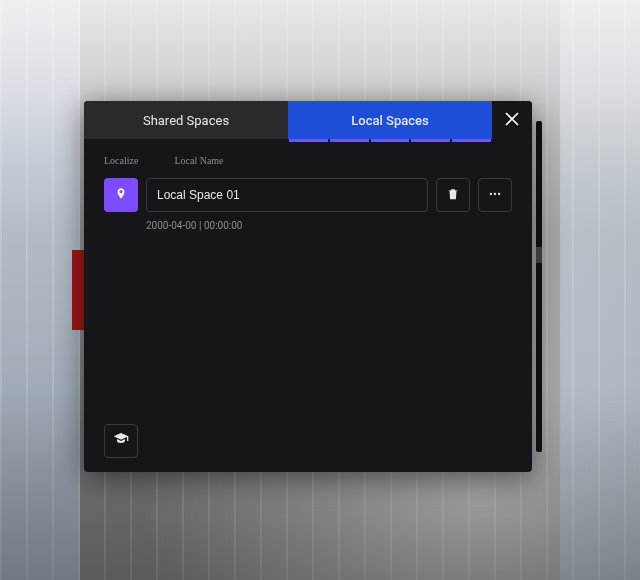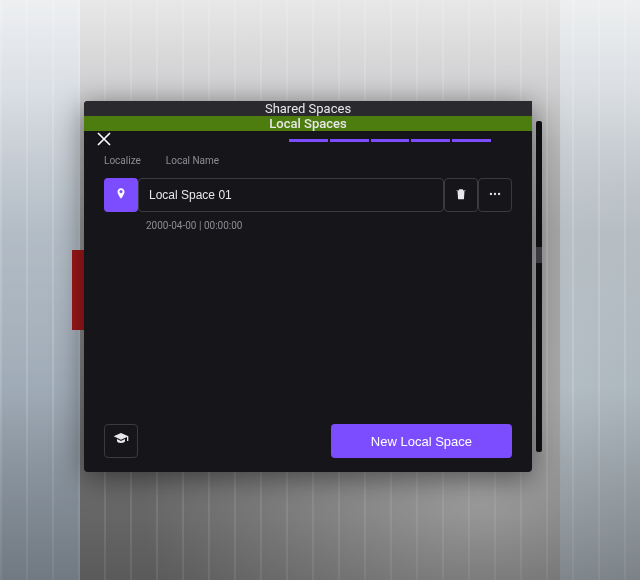--- a/index.html
+++ b/index.html
@@ -38,35 +38,34 @@
     background: #16161a;
     border-radius: 4px;
     color: #e8e8ea;
     display: flex; flex-direction: column;
     box-shadow: 0 6px 30px rgba(0,0,0,0.5);
   }
 
   .tabs {
     display: flex; align-items: stretch;
     height: 38px;
-    flex-direction: column;
   }
   .tab {
     flex: 1 1 0;
     display: flex; align-items: center; justify-content: center;
     font-size: 13px;
     cursor: pointer;
     position: relative;
   }
   .tab-inactive {
     background: #2a2a2e;
     border-top-left-radius: 4px;
   }
   .tab-active {
-    background: #4d7c0f;
+    background: #1d4ed8;
     font-weight: 500;
   }
   .tab-active::before {
     content: "";
     position: absolute; left: 0; bottom: 0; right: 0; height: 0;
   }
   .tabs-wrap { position: relative; }
   .close-btn {
     width: 40px; height: 38px;
     display: flex; align-items: center; justify-content: center;
@@ -84,28 +83,29 @@
   .purple-bits span { flex: 1; margin: 0 1px; background: #7c4dff; height: 3px; }
 
   .content {
     flex: 1;
     padding: 16px 20px 14px 20px;
     display: flex; flex-direction: column;
     position: relative;
   }
 
   .col-headers {
-    display: flex; gap: 5px;
+    display: flex; gap: 16px;
     font-size: 10px; color: #8c8c92;
     margin-bottom: 12px;
+    font-family: Liberation Serif, serif;
   }
   .col-headers .c2 { margin-left: 20px; }
 
   .row {
-    display: flex; align-items: stretch;
+    display: flex; gap: 8px; align-items: stretch;
   }
   .loc-btn {
     width: 34px; height: 34px;
     background: #7c4dff;
     border-radius: 4px;
     display: flex; align-items: center; justify-content: center;
     cursor: pointer;
   }
   .loc-btn svg { width: 14px; height: 14px; fill: #fff; }
 
@@ -243,20 +243,17 @@
     <div class="timestamp">2000-04-00 | 00:00:00</div>
 
     <div class="footer">
       <div class="help-btn">
         <span>
           <svg viewBox="0 0 24 24">
               <path d="M12 3L1 8l11 5 9-4.09V15h2V8L12 3zm-6 9.18V15c0 1.66 2.69 3 6 3s6-1.34 6-3v-2.82l-6 2.73-6-2.73z"></path>
             </svg>
         </span>
       </div>
-      <button class="primary-btn">
-        <span>New Local Space</span>
-      </button>
     </div>
   </div>
 
   <div class="side-strip"></div>
 </div>
 
 </body></html>

